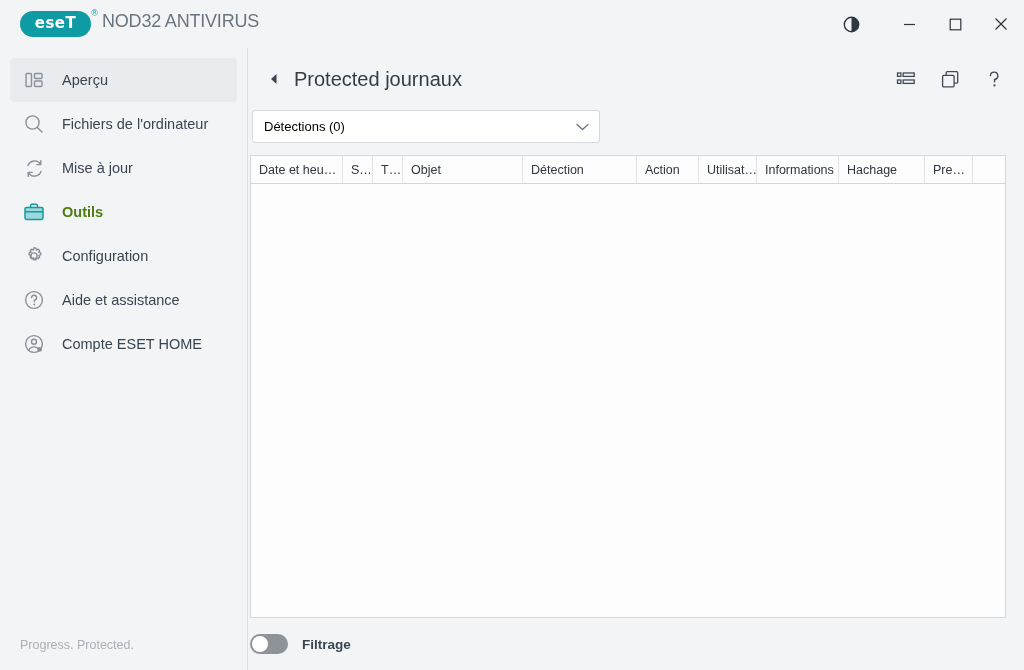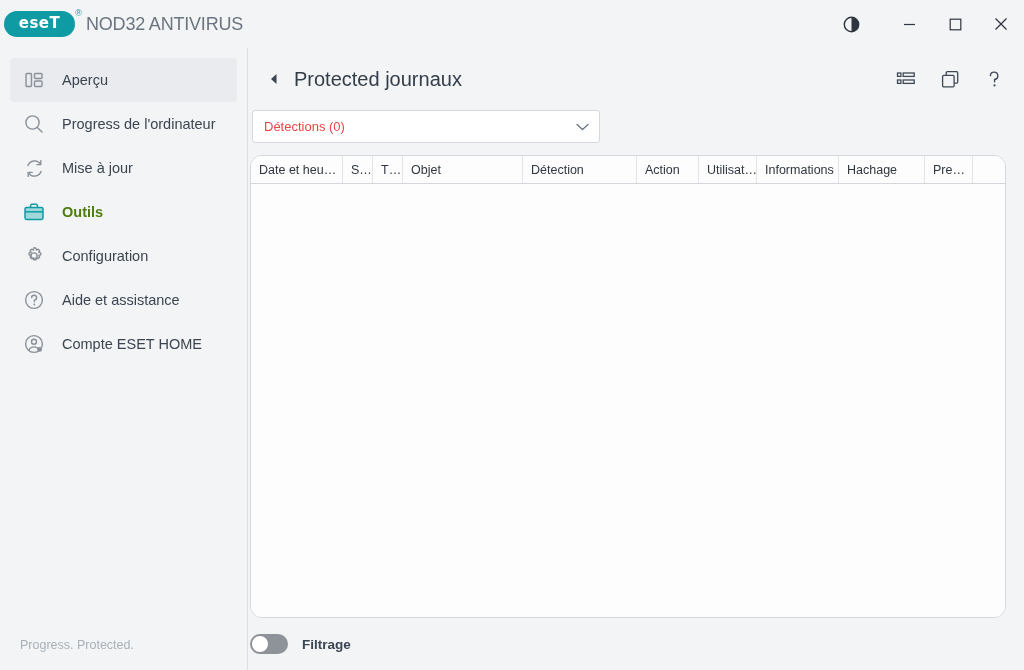--- a/index.html
+++ b/index.html
@@ -31,22 +31,22 @@
     height: 48px;
     flex: 0 0 48px;
     display: flex;
     align-items: center;
     background: #f2f4f6;
     position: relative;
   }
 
   .brand {
     display: flex;
-    align-items: center;
-    padding-left: 4px;
+    align-items: flex-start;
+    padding-left: 20px;
     gap: 11px;
   }
 
   .eset-logo {
     position: relative;
     width: 71px;
     height: 26px;
     border-radius: 13px;
     background: #0f9ba4;
     display: flex;
@@ -237,41 +237,41 @@
     border: 1px solid #d6d9dd;
     border-radius: 3px;
     display: flex;
     align-items: center;
     padding: 0 10px 0 11px;
     cursor: default;
   }
 
   .select-value {
     font-size: 13px;
-    color: #ef4444;
+    color: #000000;
     flex: 1 1 auto;
     white-space: nowrap;
     overflow: hidden;
     text-overflow: ellipsis;
   }
 
   .select-chevron {
     color: #6b7580;
     display: flex;
     align-items: center;
   }
 
   
   .table-wrap {
     margin: 12px 18px 0 2px;
     flex: 1 1 auto;
     min-height: 0;
     background: #fdfdfd;
     border: 1px solid #d4d7db;
-    border-radius: 12px;
+    border-radius: 0;
     display: flex;
     flex-direction: column;
     overflow: hidden;
   }
 
   .table-head {
     display: flex;
     height: 28px;
     flex: 0 0 28px;
     border-bottom: 1px solid #d4d7db;
@@ -392,21 +392,21 @@
         <span class="nav-label">Aperçu</span>
       </div>
 
       <div class="nav-item">
         <span class="nav-icon">
           <svg width="22" height="22" viewBox="0 0 22 22">
             <circle cx="9.5" cy="9.5" r="6.6" fill="none" stroke="currentColor" stroke-width="1.4"></circle>
             <line x1="14.4" y1="14.4" x2="19" y2="19" stroke="currentColor" stroke-width="1.4" stroke-linecap="round"></line>
           </svg>
         </span>
-        <span class="nav-label">Progress de l'ordinateur</span>
+        <span class="nav-label">Fichiers de l'ordinateur</span>
       </div>
 
       <div class="nav-item">
         <span class="nav-icon">
           <svg width="21" height="21" viewBox="0 0 21 21">
             <path d="M4 7.5 A7 7 0 0 1 16.5 6.2" fill="none" stroke="currentColor" stroke-width="1.4" stroke-linecap="round"></path>
             <path d="M17 13.5 A7 7 0 0 1 4.5 14.8" fill="none" stroke="currentColor" stroke-width="1.4" stroke-linecap="round"></path>
             <path d="M16.8 2.6 L16.8 6.6 L12.8 6.6" fill="none" stroke="currentColor" stroke-width="1.4" stroke-linecap="round" stroke-linejoin="round"></path>
             <path d="M4.2 18.4 L4.2 14.4 L8.2 14.4" fill="none" stroke="currentColor" stroke-width="1.4" stroke-linecap="round" stroke-linejoin="round"></path>
           </svg>

